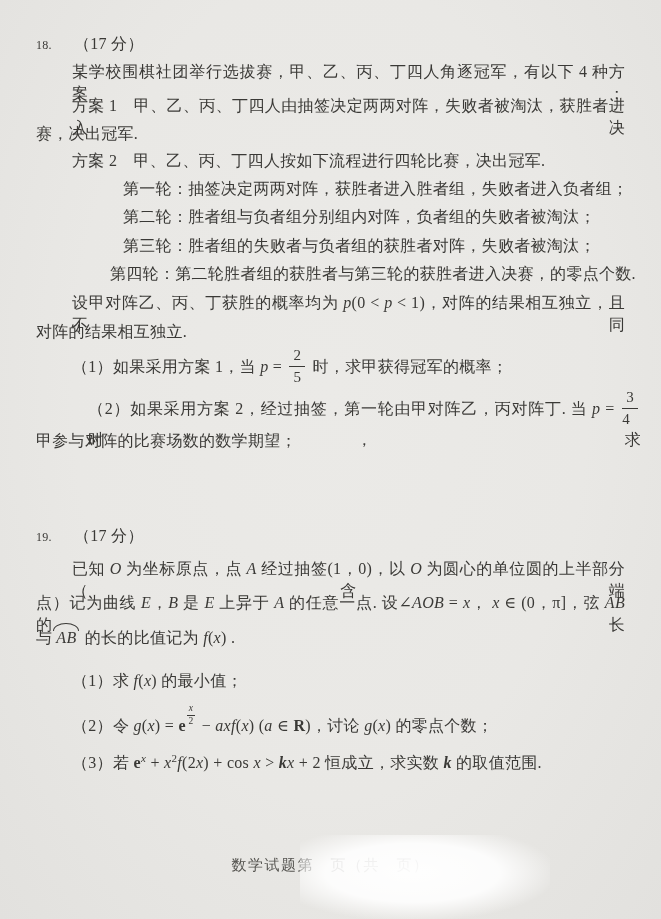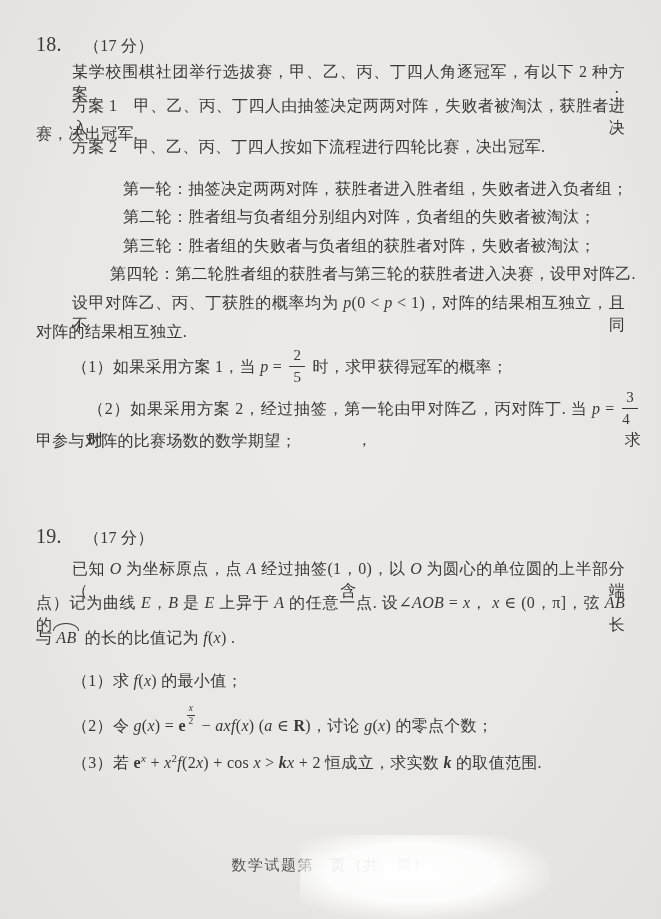--- a/index.html
+++ b/index.html
@@ -13,21 +13,21 @@
     background:radial-gradient(ellipse at 50% 42%, #ebeae7 0%, #e9e8e5 55%, #e2e1de 100%);
     color:#3a3936;
   }
   .ln{
     position:absolute;margin:0;
     font-size:16px;line-height:22px;
     letter-spacing:0.3px;
     white-space:nowrap;
   }
   .just{white-space:normal;text-align:justify;text-align-last:justify}
-  .qnum{font-size:20px}
+  .qnum{font-size:12px}
   .qscore{margin-left:22px}
   .tk-t{}
   .tk-i{font-style:italic}
   .tk-r{}
   .tk-br{font-weight:bold}
   .tk-bi{font-weight:bold;font-style:italic}
   .tk-sup{vertical-align:super;font-size:11px;line-height:0}
   .frac{
     display:inline-block;vertical-align:middle;text-align:center;
     line-height:1;margin:0 3px;font-size:15px;transform:translateY(-2px);
@@ -56,29 +56,29 @@
     pointer-events:none;
   }
 </style>
 </head>
 <body>
 
 <div class="page">
 
   <p class="ln" style="left:36px;top:33px"><span class="qnum">18.</span><span class="qscore">（17 分）</span></p>
 
-  <p class="ln just" style="left:72px;top:61px;width:553px"><span class="tk-t">某学校围棋社团举行选拔赛，甲、乙、丙、丁四人角逐冠军，有以下 2 种方案：</span></p>
+  <p class="ln just" style="left:72px;top:61px;width:553px"><span class="tk-t">某学校围棋社团举行选拔赛，甲、乙、丙、丁四人角逐冠军，有以下 4 种方案：</span></p>
   <p class="ln just" style="left:72px;top:95px;width:553px"><span class="tk-t">方案 1　甲、乙、丙、丁四人由抽签决定两两对阵，失败者被淘汰，获胜者进入决</span></p>
   <p class="ln" style="left:36px;top:123px"><span class="tk-t">赛，决出冠军.</span></p>
-  <p class="ln" style="left:72px;top:136px"><span class="tk-t">方案 2　甲、乙、丙、丁四人按如下流程进行四轮比赛，决出冠军.</span></p>
+  <p class="ln" style="left:72px;top:150px"><span class="tk-t">方案 2　甲、乙、丙、丁四人按如下流程进行四轮比赛，决出冠军.</span></p>
 
   <p class="ln" style="left:123px;top:178px"><span class="tk-t">第一轮：抽签决定两两对阵，获胜者进入胜者组，失败者进入负者组；</span></p>
   <p class="ln" style="left:123px;top:206px"><span class="tk-t">第二轮：胜者组与负者组分别组内对阵，负者组的失败者被淘汰；</span></p>
   <p class="ln" style="left:123px;top:235px"><span class="tk-t">第三轮：胜者组的失败者与负者组的获胜者对阵，失败者被淘汰；</span></p>
-  <p class="ln" style="left:110px;top:263px"><span class="tk-t">第四轮：第二轮胜者组的获胜者与第三轮的获胜者进入决赛，设甲对阵乙.</span></p>
+  <p class="ln" style="left:110px;top:263px"><span class="tk-t">第四轮：第二轮胜者组的获胜者与第三轮的获胜者进入决赛，的零点个数.</span></p>
 
   <p class="ln just" style="left:72px;top:292px;width:553px"><span class="tk-t">设甲对阵乙、丙、丁获胜的概率均为 </span><span class="tk-i">p</span><span class="tk-r">(0 &lt; </span><span class="tk-i">p</span><span class="tk-r"> &lt; 1)</span><span class="tk-t">，对阵的结果相互独立，且不同</span></p>
   <p class="ln" style="left:36px;top:321px"><span class="tk-t">对阵的结果相互独立.</span></p>
 
   <p class="ln" style="left:72px;top:350px"><span class="tk-t">（1）如果采用方案 1，当 </span><span class="tk-i">p</span><span class="tk-r"> = </span><span class="frac"><span class="num">2</span><span class="den">5</span></span><span class="tk-t"> 时，求甲获得冠军的概率；</span></p>
   <p class="ln just" style="left:88px;top:392px;width:553px"><span class="tk-t">（2）如果采用方案 2，经过抽签，第一轮由甲对阵乙，丙对阵丁. 当 </span><span class="tk-i">p</span><span class="tk-r"> = </span><span class="frac"><span class="num">3</span><span class="den">4</span></span><span class="tk-t"> 时，求</span></p>
   <p class="ln" style="left:36px;top:430px"><span class="tk-t">甲参与对阵的比赛场数的数学期望；</span></p>
 
   <p class="ln" style="left:36px;top:525px"><span class="qnum">19.</span><span class="qscore">（17 分）</span></p>
 

